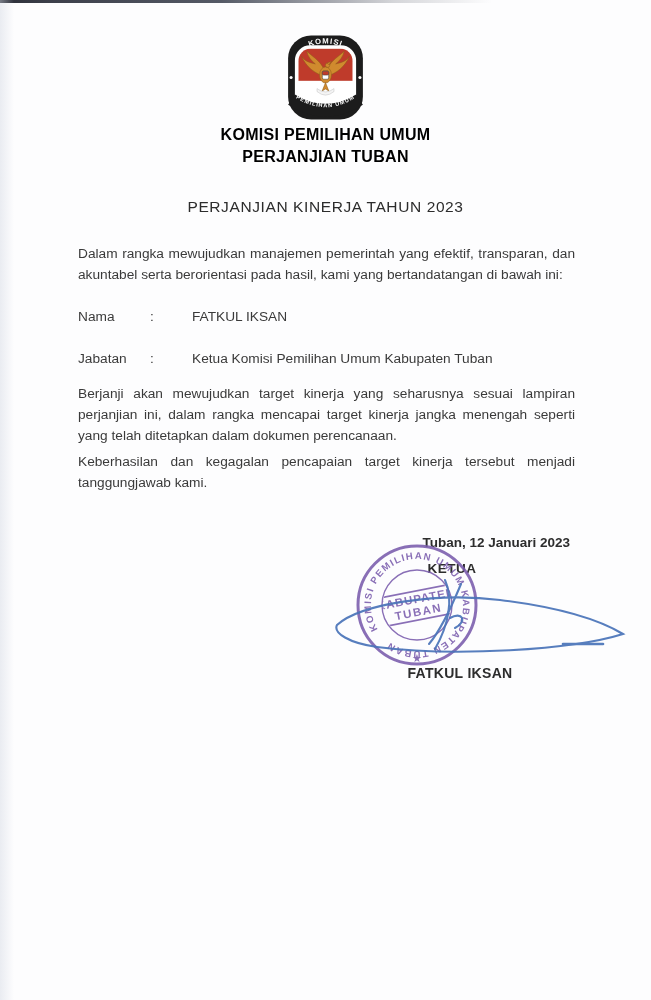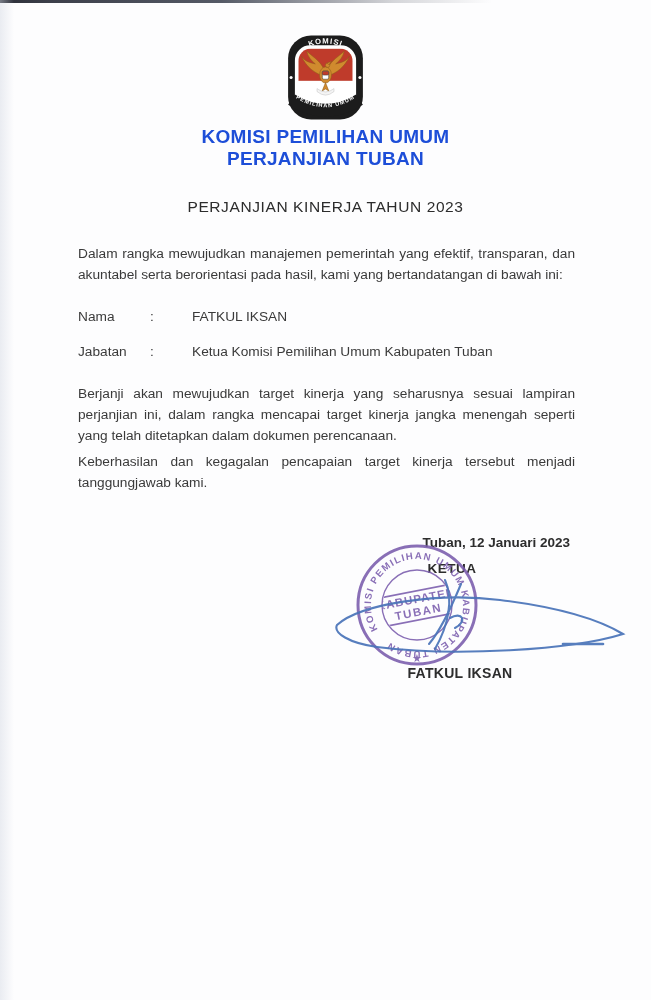--- a/index.html
+++ b/index.html
@@ -12,32 +12,32 @@
   .scan-edge-top {
     position:absolute; top:0; left:0; width:492px; height:3px;
     background:linear-gradient(to right,#2b2e38 0%,#3c3f4a 10%,#555a66 45%,rgba(90,94,106,.25) 80%,rgba(90,94,106,0) 100%);
   }
   .scan-edge-left {
     position:absolute; top:0; left:0; width:14px; height:100%;
     background:linear-gradient(to right, rgba(210,215,226,.45), rgba(210,215,226,0));
   }
   .logo-wrap { position:absolute; top:33px; left:283px; width:85px; height:89px; }
   .org { position:absolute; left:0; width:651px; text-align:center;
-         font-weight:bold; color:#1d4ed8; font-size:19px; letter-spacing:.3px; }
+         font-weight:bold; color:#000000; font-size:16px; letter-spacing:.3px; }
   .org1 { top:126px; }
   .org2 { top:148px; }
   .doc-title { position:absolute; top:198px; left:0; width:651px; text-align:center;
          font-weight:normal; color:#2c2c2c; font-size:15.5px; letter-spacing:.6px; }
   .para { position:absolute; left:78px; width:497px; text-align:justify;
           font-size:13.7px; line-height:21px; color:#3a3a3a; }
   .p1 { top:243px; }
   .p2 { top:383px; }
   .p3 { top:451px; }
   .fields { position:absolute; left:78px; top:308px; width:497px;
-            display:grid; grid-template-columns:72px 42px 1fr; row-gap:17px;
+            display:grid; grid-template-columns:72px 42px 1fr; row-gap:24px;
             font-size:13.7px; line-height:18px; color:#3a3a3a; }
   .sig-date { position:absolute; top:535px; left:370px; width:200px; text-align:right;
               font-weight:bold; font-size:13.5px; color:#2d2d2d; }
   .sig-role { position:absolute; top:561px; left:352px; width:200px; text-align:center;
               font-weight:bold; font-size:13.5px; letter-spacing:.5px; color:#2d2d2d; }
   .sig-name { position:absolute; top:665px; left:360px; width:200px; text-align:center;
               font-weight:bold; font-size:14px; letter-spacing:.3px; color:#2d2d2d; }
   .stamp-wrap { position:absolute; top:543px; left:353px; width:128px; height:128px; opacity:.88; }
   .signature-wrap { position:absolute; top:577px; left:332px; width:296px; height:86px; opacity:.92; }
 </style>

